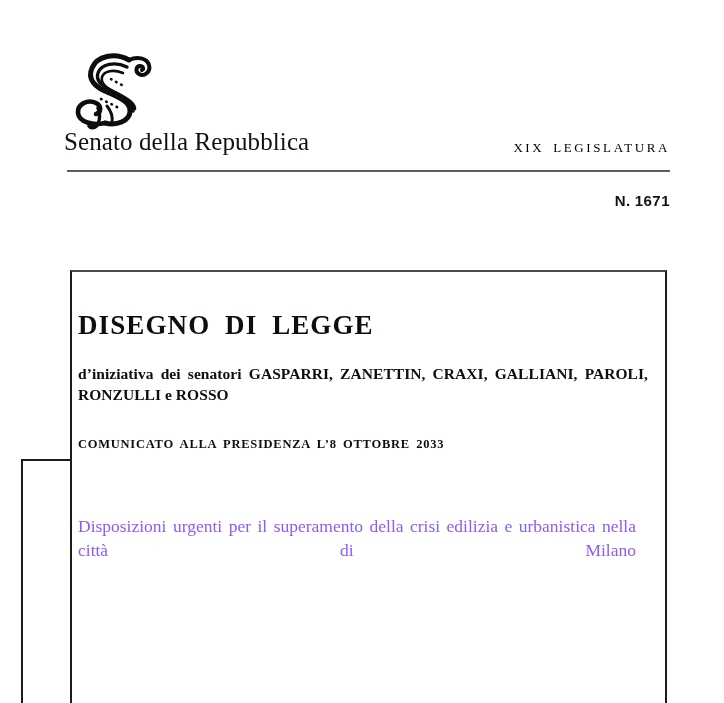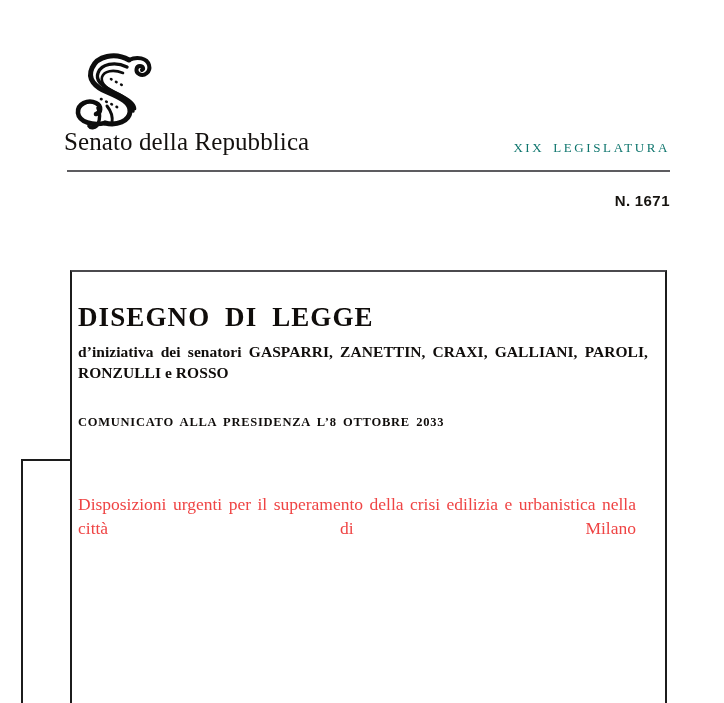--- a/index.html
+++ b/index.html
@@ -53,21 +53,21 @@
     white-space: nowrap;
   }
 
   .legislature {
     position: absolute;
     right: 0px;
     top: 100px;
     font-family: "Liberation Serif", serif;
     font-size: 13px;
     letter-spacing: 2.6px;
-    color: #0f766e;
+    color: #000000;
     white-space: nowrap;
   }
   .legislature .leg-gap { display: inline-block; width: 9px; }
 
   .rule {
     position: absolute;
     left: 67px;
     top: 170px;
     width: 603px;
     height: 2px;
@@ -113,32 +113,32 @@
 
   
   .content {
     position: absolute;
     left: 78px;
     top: 270px;
     width: 578px;
   }
 
   .bill-title {
-    margin-top: 32px;
+    margin-top: 40px;
     font-family: "Liberation Serif", serif;
     font-weight: bold;
     font-size: 27px;
     letter-spacing: 1.1px;
     word-spacing: 7px;
     color: #100d0b;
     white-space: nowrap;
   }
 
   .initiative {
-    margin-top: 8px;
+    margin-top: 22px;
     width: 570px;
     font-family: "Liberation Serif", serif;
     font-weight: bold;
     font-size: 15.5px;
     line-height: 21px;
     letter-spacing: 0.05px;
     color: #100d0b;
     text-align: justify;
     text-justify: inter-word;
   }
@@ -153,21 +153,21 @@
     color: #100d0b;
     white-space: nowrap;
   }
 
   .subject {
     margin-top: 62px;
     width: 558px;
     font-family: "Liberation Serif", serif;
     font-size: 17.5px;
     line-height: 24px;
-    color: #ef4444;
+    color: #8b5cf6;
     text-align: justify;
     text-justify: inter-word;
   }
   .subject::after {
     content: "";
     display: inline-block;
     width: 100%;
   }
 </style>
 </head>

